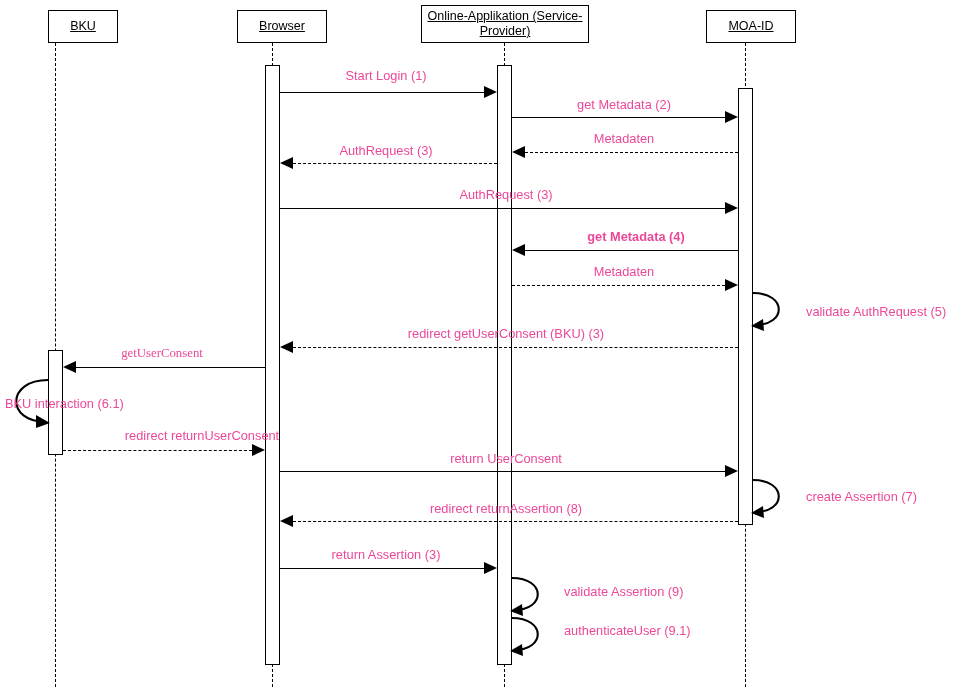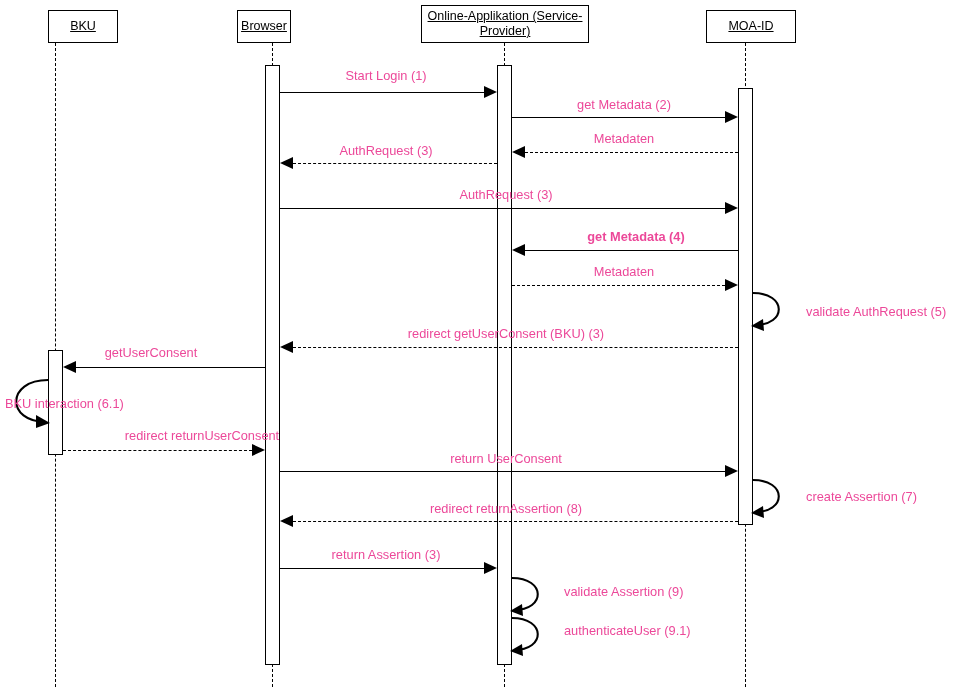--- a/index.html
+++ b/index.html
@@ -57,21 +57,21 @@
 </style>
 </head>
 <body>
 
 <div id="canvas">
 
   <div class="lifeline-box" style="left:20px;top:10px;width:70px;height:33px;margin-left:28px;">
     <span class="ul">BKU</span>
   </div>
 
-  <div class="lifeline-box" style="left:237px;top:10px;width:54px;height:33px;">
+  <div class="lifeline-box" style="left:237px;top:10px;width:90px;height:33px;">
     <span class="ul">Browser</span>
   </div>
 
   <div class="lifeline-box" style="left:421px;top:5px;width:168px;height:38px;flex-direction:column;">
     <span class="ul">Online-Applikation (Service-</span>
     <span class="ul">Provider)</span>
   </div>
 
   <div class="lifeline-box" style="left:706px;top:10px;width:90px;height:33px;">
     <span class="ul">MOA-ID</span>
@@ -123,21 +123,21 @@
       <path d="M 0 3 C 34 3, 34 35, 2 35" fill="none" stroke="#000" stroke-width="2.1"></path>
       <polygon points="10,29 -2,36 11,41" fill="#000"></polygon>
     </svg>
   </div>
   <div class="msg-label" style="left:806px;top:306px;">validate AuthRequest (5)</div>
 
   <div class="msg-label center" style="left:506px;top:328px;">redirect getUserConsent (BKU) (3)</div>
   <div class="msg-line dashed" style="left:293px;top:347px;width:445px;"></div>
   <div class="arrow-head left" style="left:280px;top:341px;"></div>
 
-  <div class="msg-label center" style="left:151px;top:347px;">getUserConsent</div>
+  <div class="msg-label center" style="left:162px;top:347px;font-family:Liberation Serif, serif;">getUserConsent</div>
   <div class="msg-line" style="left:76px;top:367px;width:189px;"></div>
   <div class="arrow-head left" style="left:63px;top:361px;"></div>
 
   <div class="selfloop" style="left:0px;top:378px;width:52px;height:50px;">
     <svg width="52" height="50" viewBox="0 0 52 50">
       <path d="M 48 2 C 6 2, 6 44, 46 44" fill="none" stroke="#000" stroke-width="2.1"></path>
       <polygon points="36,37 50,45 36,50" fill="#000"></polygon>
     </svg>
   </div>
   <div class="msg-label" style="left:5px;top:398px;">BKU interaction (6.1)</div>

